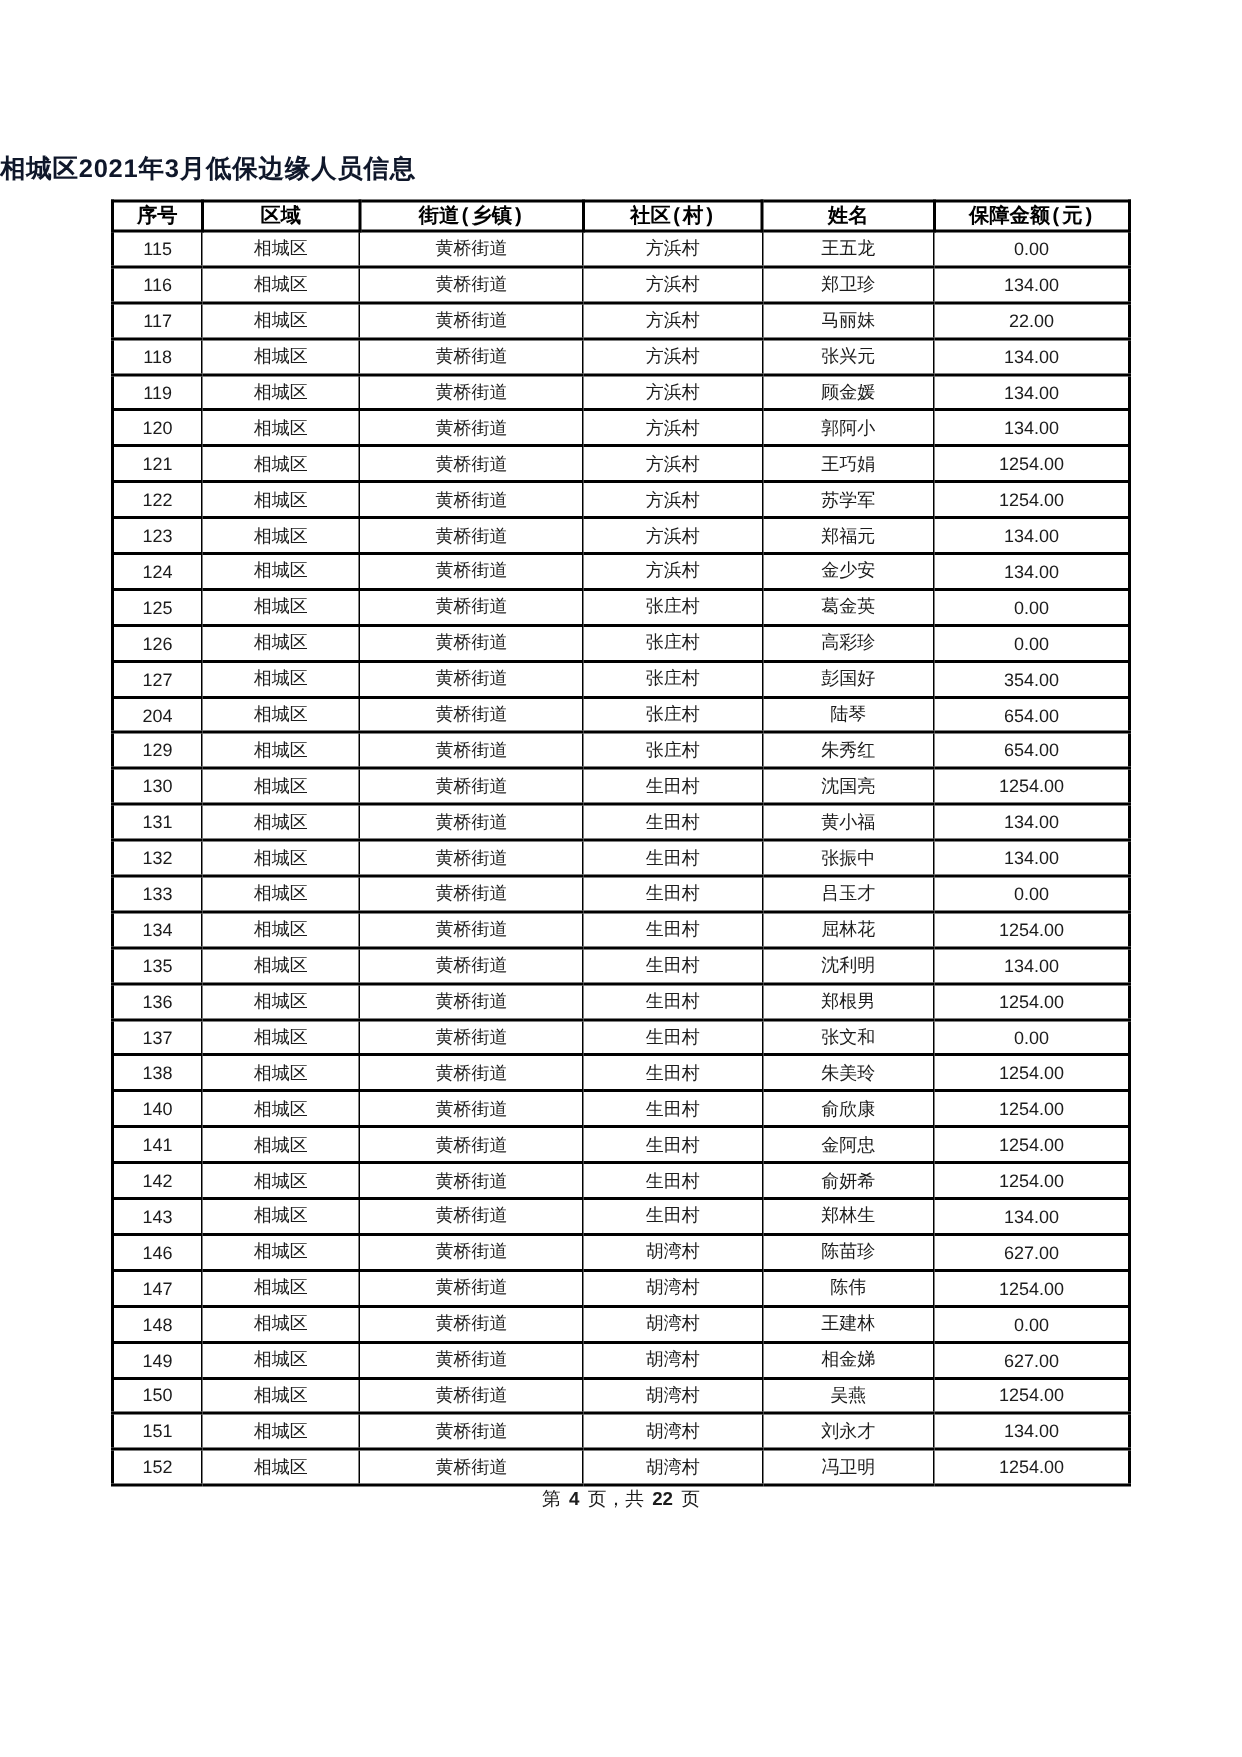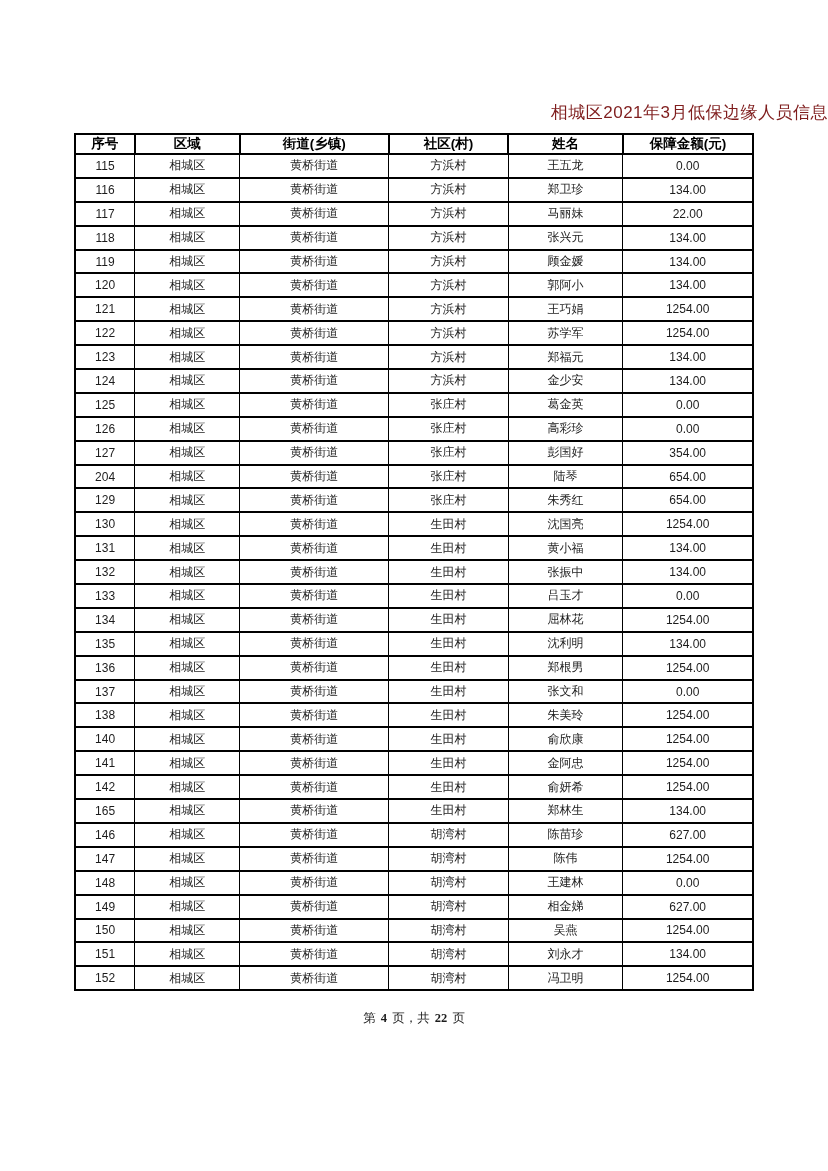--- a/index.html
+++ b/index.html
@@ -12,26 +12,26 @@
     color: #000;
     overflow: hidden;
   }
   .sheet {
     width: 828px;
     height: 1171px;
     background: #ffffff;
   }
   .doc-title {
     padding-top: 101px;
-    text-align: right;
+    text-align: left;
     font-size: 17px;
-    font-weight: normal;
+    font-weight: bold;
     letter-spacing: 0.5px;
     font-family: "Liberation Sans", sans-serif;
-    color: #7f1d1d;
+    color: #0f172a;
   }
   table.report {
     width: 680px;
     margin: 9px auto 0 auto;
     border-collapse: collapse;
     border: 2px solid #000;
     table-layout: fixed;
   }
   table.report col.c0 { width: 8.8%; }
   table.report col.c1 { width: 15.5%; }
@@ -39,44 +39,43 @@
   table.report col.c3 { width: 17.6%; }
   table.report col.c4 { width: 16.9%; }
   table.report col.c5 { width: 19.2%; }
   table.report th {
     border: 2px solid #000;
     height: 16px;
     font-size: 13.5px;
     font-weight: bold;
     text-align: center;
     vertical-align: middle;
-    font-family: Liberation Sans, sans-serif;
+    font-family: Liberation Mono, monospace;
     color: #000;
     padding: 0 2px;
   }
   table.report td {
     border: 1px solid #000;
     border-top-width: 2px;
     border-bottom-width: 2px;
     height: 23.9px;
     font-size: 12px;
     text-align: center;
     vertical-align: middle;
     color: #1c1c1c;
     font-family: "Liberation Sans", "DejaVu Sans", serif;
     padding: 0 2px;
     white-space: nowrap;
     overflow: hidden;
   }
   .page-footer {
-    margin-top: 19px;
     text-align: center;
     font-size: 12.5px;
     color: #1c1c1c;
-    font-family: Liberation Serif, serif;
+    font-family: Liberation Sans, sans-serif;
   }
   .page-footer .num { font-weight: bold; padding: 0 2px; }
 </style>
 </head>
 <body>
 
 <div class="sheet">
   <div class="doc-title">相城区2021年3月低保边缘人员信息</div>
 
   <table class="report">
@@ -309,21 +308,21 @@
         </tr>
         <tr>
           <td>142</td>
           <td>相城区</td>
           <td>黄桥街道</td>
           <td>生田村</td>
           <td>俞妍希</td>
           <td>1254.00</td>
         </tr>
         <tr>
-          <td>165</td>
+          <td>143</td>
           <td>相城区</td>
           <td>黄桥街道</td>
           <td>生田村</td>
           <td>郑林生</td>
           <td>134.00</td>
         </tr>
         <tr>
           <td>146</td>
           <td>相城区</td>
           <td>黄桥街道</td>

